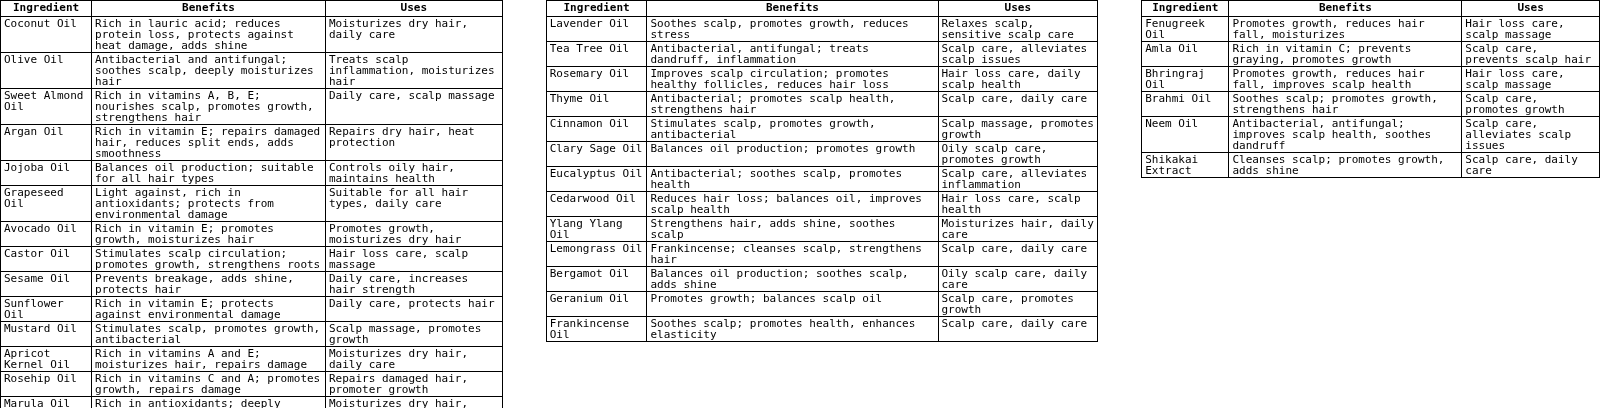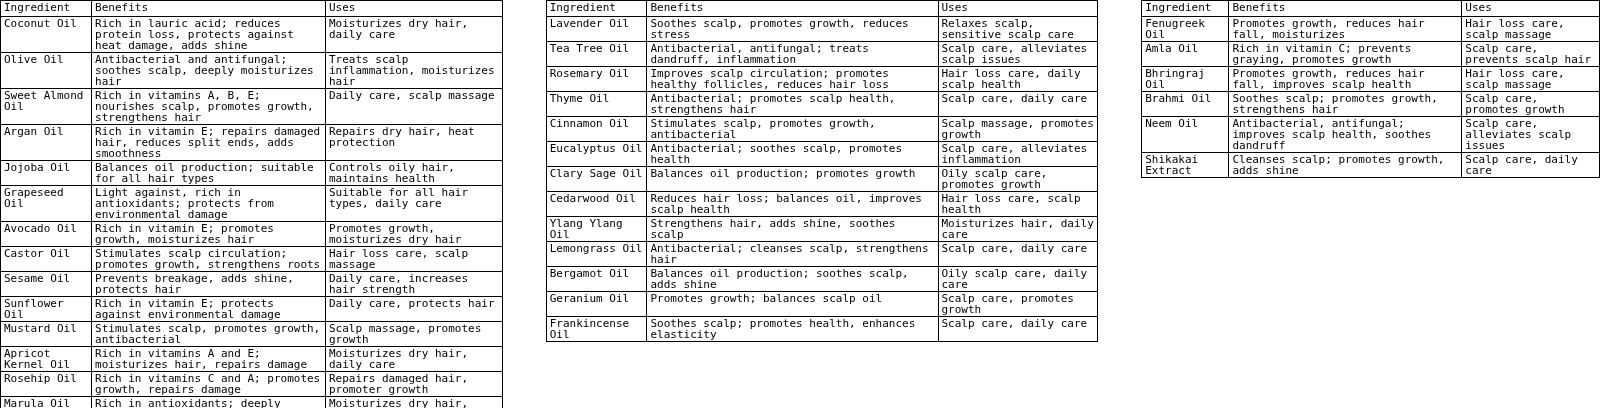--- a/index.html
+++ b/index.html
@@ -31,22 +31,22 @@
     padding: 1px 3px;
     vertical-align: top;
     font-size: 11px;
     line-height: 11px;
     height: 15px;
     overflow: hidden;
     white-space: normal;
     word-break: break-word;
   }
   table.block th {
-    text-align: left;
-    font-weight: normal;
+    text-align: center;
+    font-weight: bold;
     height: 13px;
     line-height: 11px;
     margin-top: 48px;
   }
   
   .b1 .c0 { width: 88px; }
   .b1 .c1 { width: 238px; }
   .b1 .c2 { width: 178px; }
   .gap {
     width: 45px;
@@ -178,42 +178,42 @@
           <td class="c0">Thyme Oil</td>
           <td class="c1">Antibacterial; promotes scalp health, strengthens hair</td>
           <td class="c2">Scalp care, daily care</td>
         </tr>
       <tr>
           <td class="c0">Cinnamon Oil</td>
           <td class="c1">Stimulates scalp, promotes growth, antibacterial</td>
           <td class="c2">Scalp massage, promotes growth</td>
         </tr>
       <tr>
+          <td class="c0">Clary Sage Oil</td>
+          <td class="c1">Balances oil production; promotes growth</td>
+          <td class="c2">Oily scalp care, promotes growth</td>
+        </tr>
+      <tr>
           <td class="c0">Eucalyptus Oil</td>
           <td class="c1">Antibacterial; soothes scalp, promotes health</td>
           <td class="c2">Scalp care, alleviates inflammation</td>
         </tr>
       <tr>
-          <td class="c0">Clary Sage Oil</td>
-          <td class="c1">Balances oil production; promotes growth</td>
-          <td class="c2">Oily scalp care, promotes growth</td>
-        </tr>
-      <tr>
           <td class="c0">Cedarwood Oil</td>
           <td class="c1">Reduces hair loss; balances oil, improves scalp health</td>
           <td class="c2">Hair loss care, scalp health</td>
         </tr>
       <tr>
           <td class="c0">Ylang Ylang Oil</td>
           <td class="c1">Strengthens hair, adds shine, soothes scalp</td>
           <td class="c2">Moisturizes hair, daily care</td>
         </tr>
       <tr>
           <td class="c0">Lemongrass Oil</td>
-          <td class="c1">Antibacterial; cleanses scalp, strengthens hair</td>
+          <td class="c1">Frankincense; cleanses scalp, strengthens hair</td>
           <td class="c2">Scalp care, daily care</td>
         </tr>
       <tr>
           <td class="c0">Bergamot Oil</td>
           <td class="c1">Balances oil production; soothes scalp, adds shine</td>
           <td class="c2">Oily scalp care, daily care</td>
         </tr>
       <tr>
           <td class="c0">Geranium Oil</td>
           <td class="c1">Promotes growth; balances scalp oil</td>

